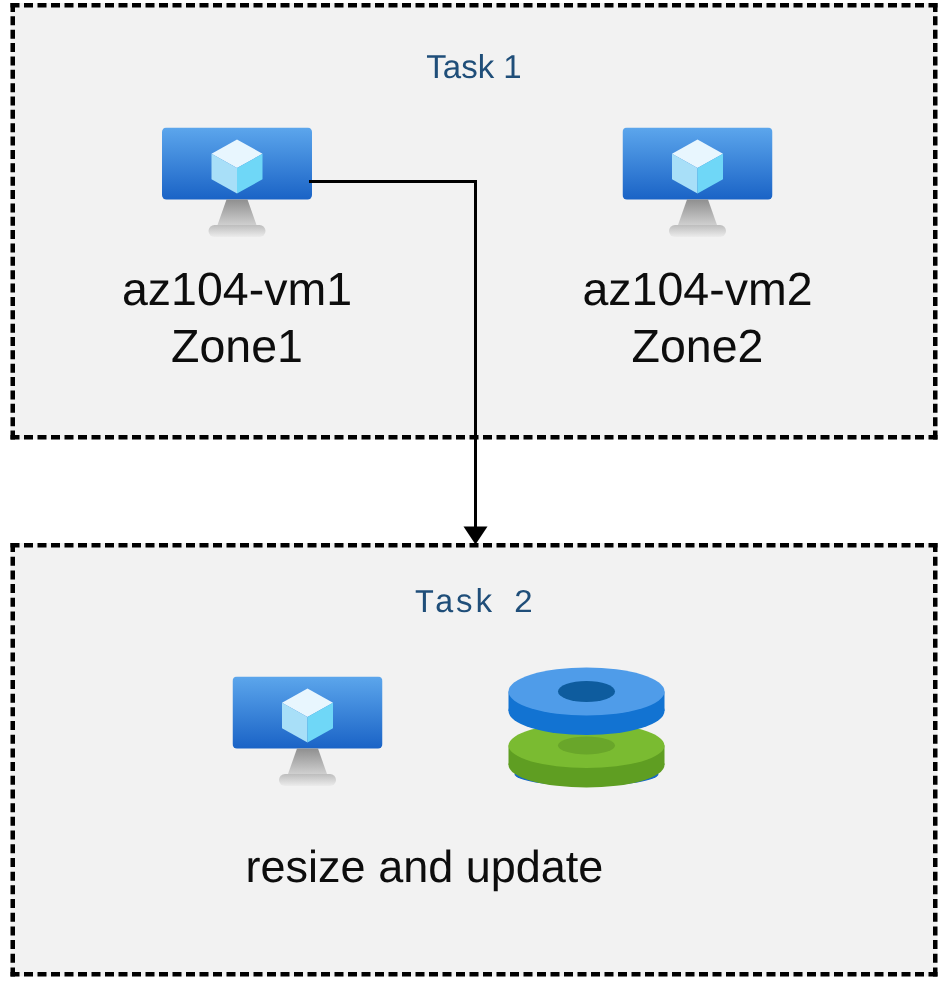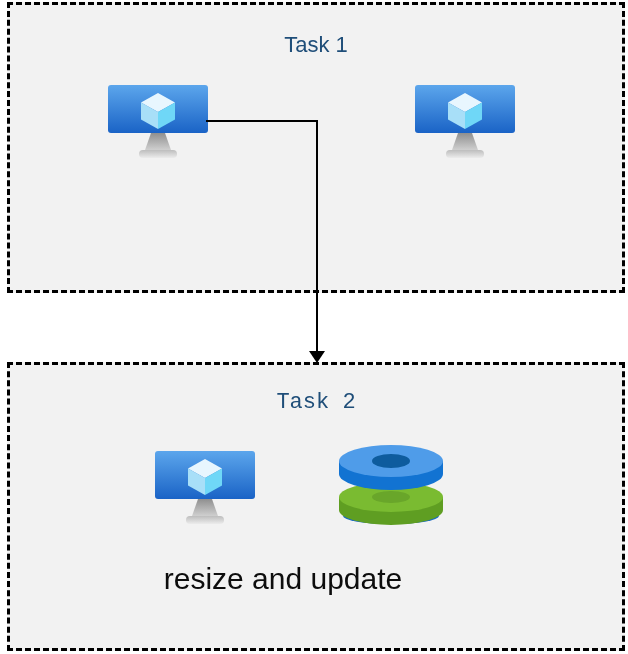--- a/index.html
+++ b/index.html
@@ -128,20 +128,26 @@
         <polygon points="50,8 67,17.5 50,27 33,17.5" fill="#e8f6fe"></polygon>
         <polygon points="33,17.5 50,27 50,44 33,34.5" fill="#a8dff8"></polygon>
         <polygon points="67,17.5 50,27 50,44 67,34.5" fill="#6fd7f7"></polygon>
         <polygon points="43,48 57,48 63,65 37,65" fill="url(#gNeck)"></polygon>
         <rect x="31" y="65" width="38" height="8" rx="4" fill="url(#gBase)"></rect>
       </g>
     </svg>
   </figure>
 
   <div class="vm-label label-vm1">
+    <div>az104-vm1</div>
+    <div>Zone1</div>
+  </div>
+  <div class="vm-label label-vm2">
+    <div>az104-vm2</div>
+    <div>Zone2</div>
   </div>
 
   <div class="arrow-h"></div>
   <div class="arrow-v"></div>
   <div class="arrow-head"></div>
 
   <figure class="icon" style="left:155px; top:451px;">
     <svg width="100" height="74" viewBox="0 0 100 74">
       <g>
         <rect x="0" y="0" width="100" height="48" rx="3" fill="url(#gScreen)"></rect>

